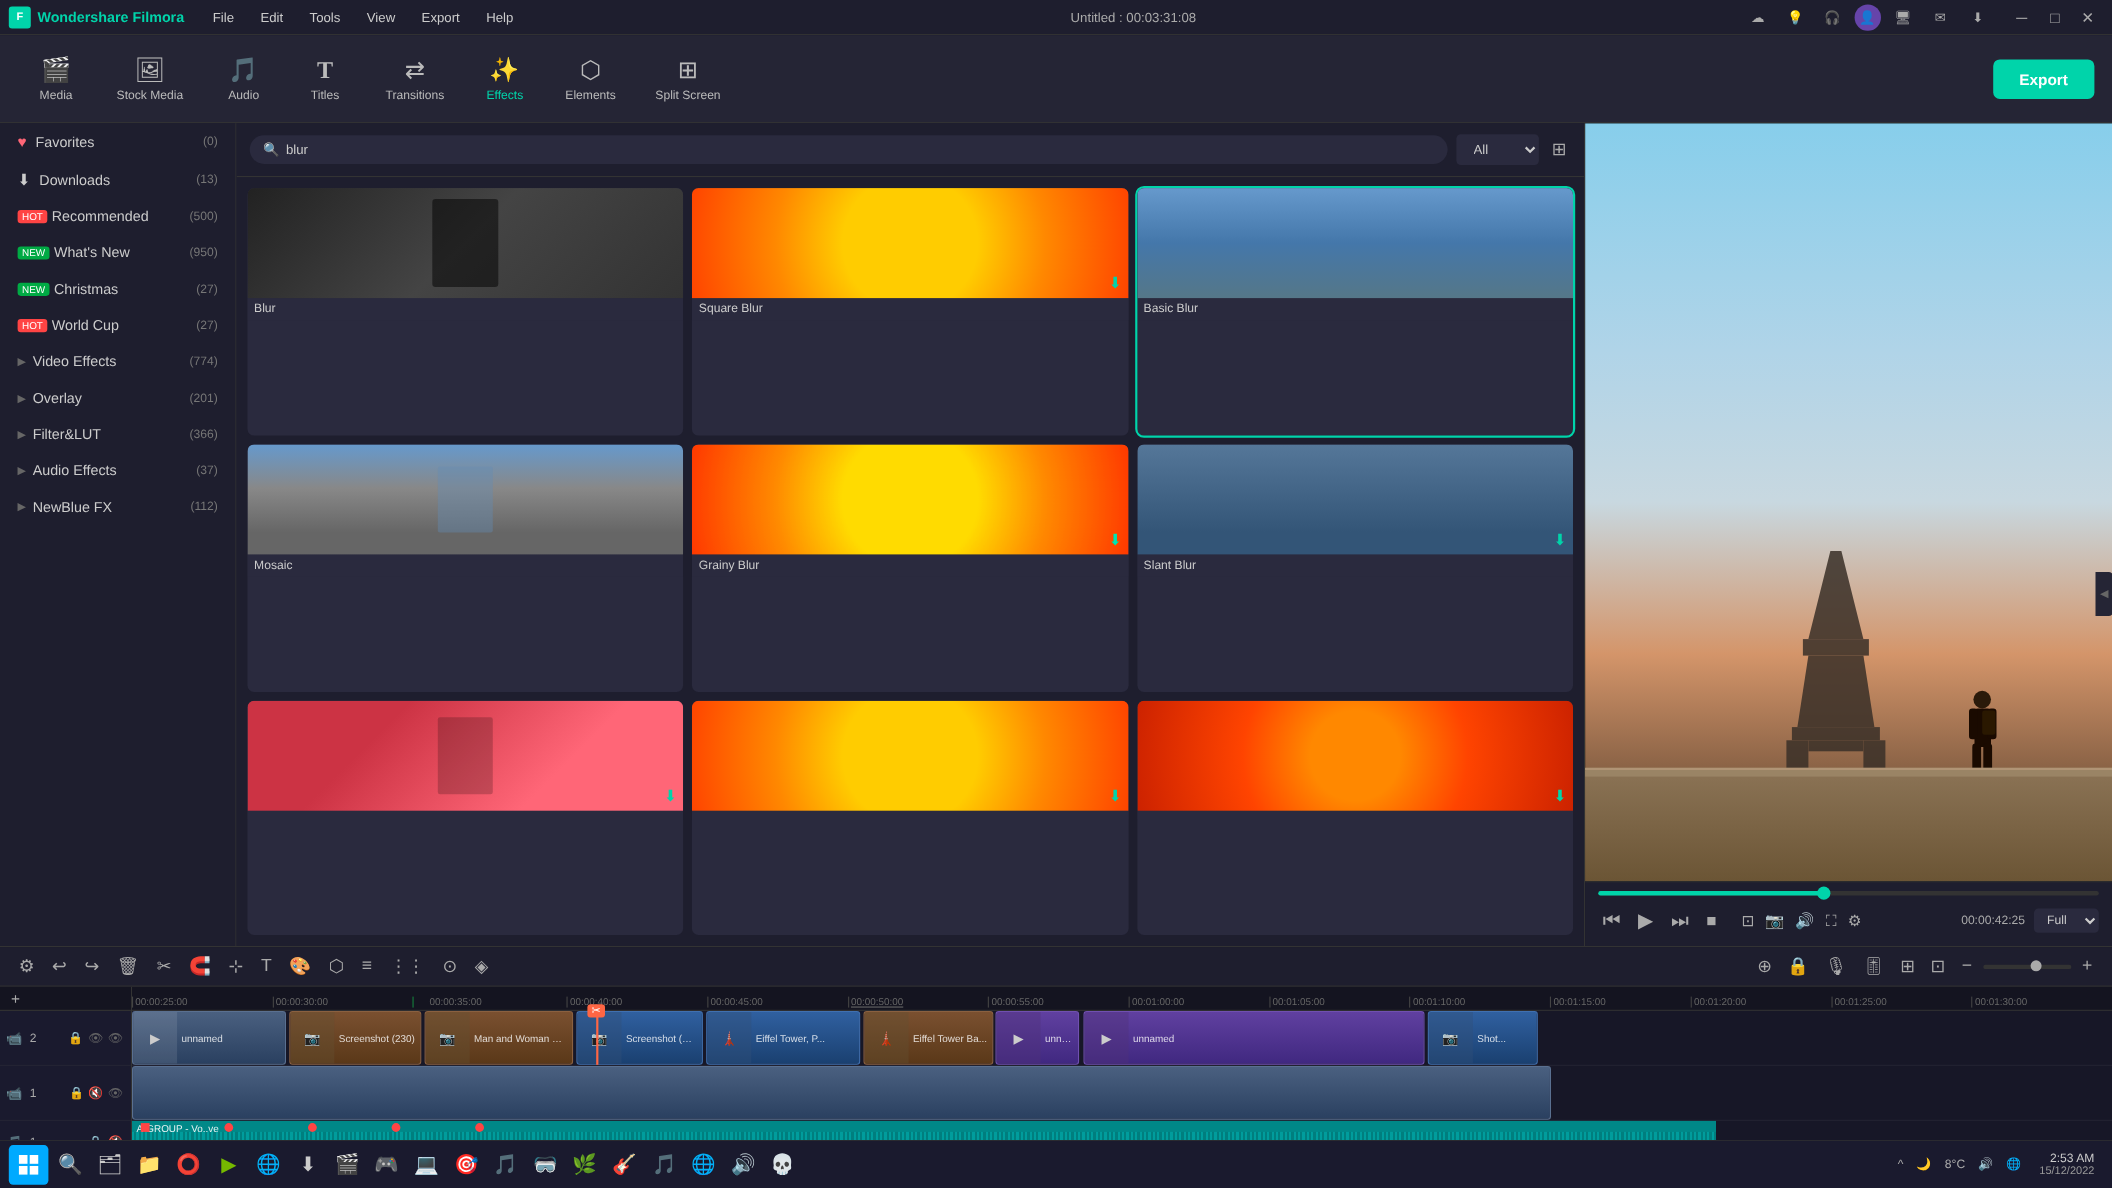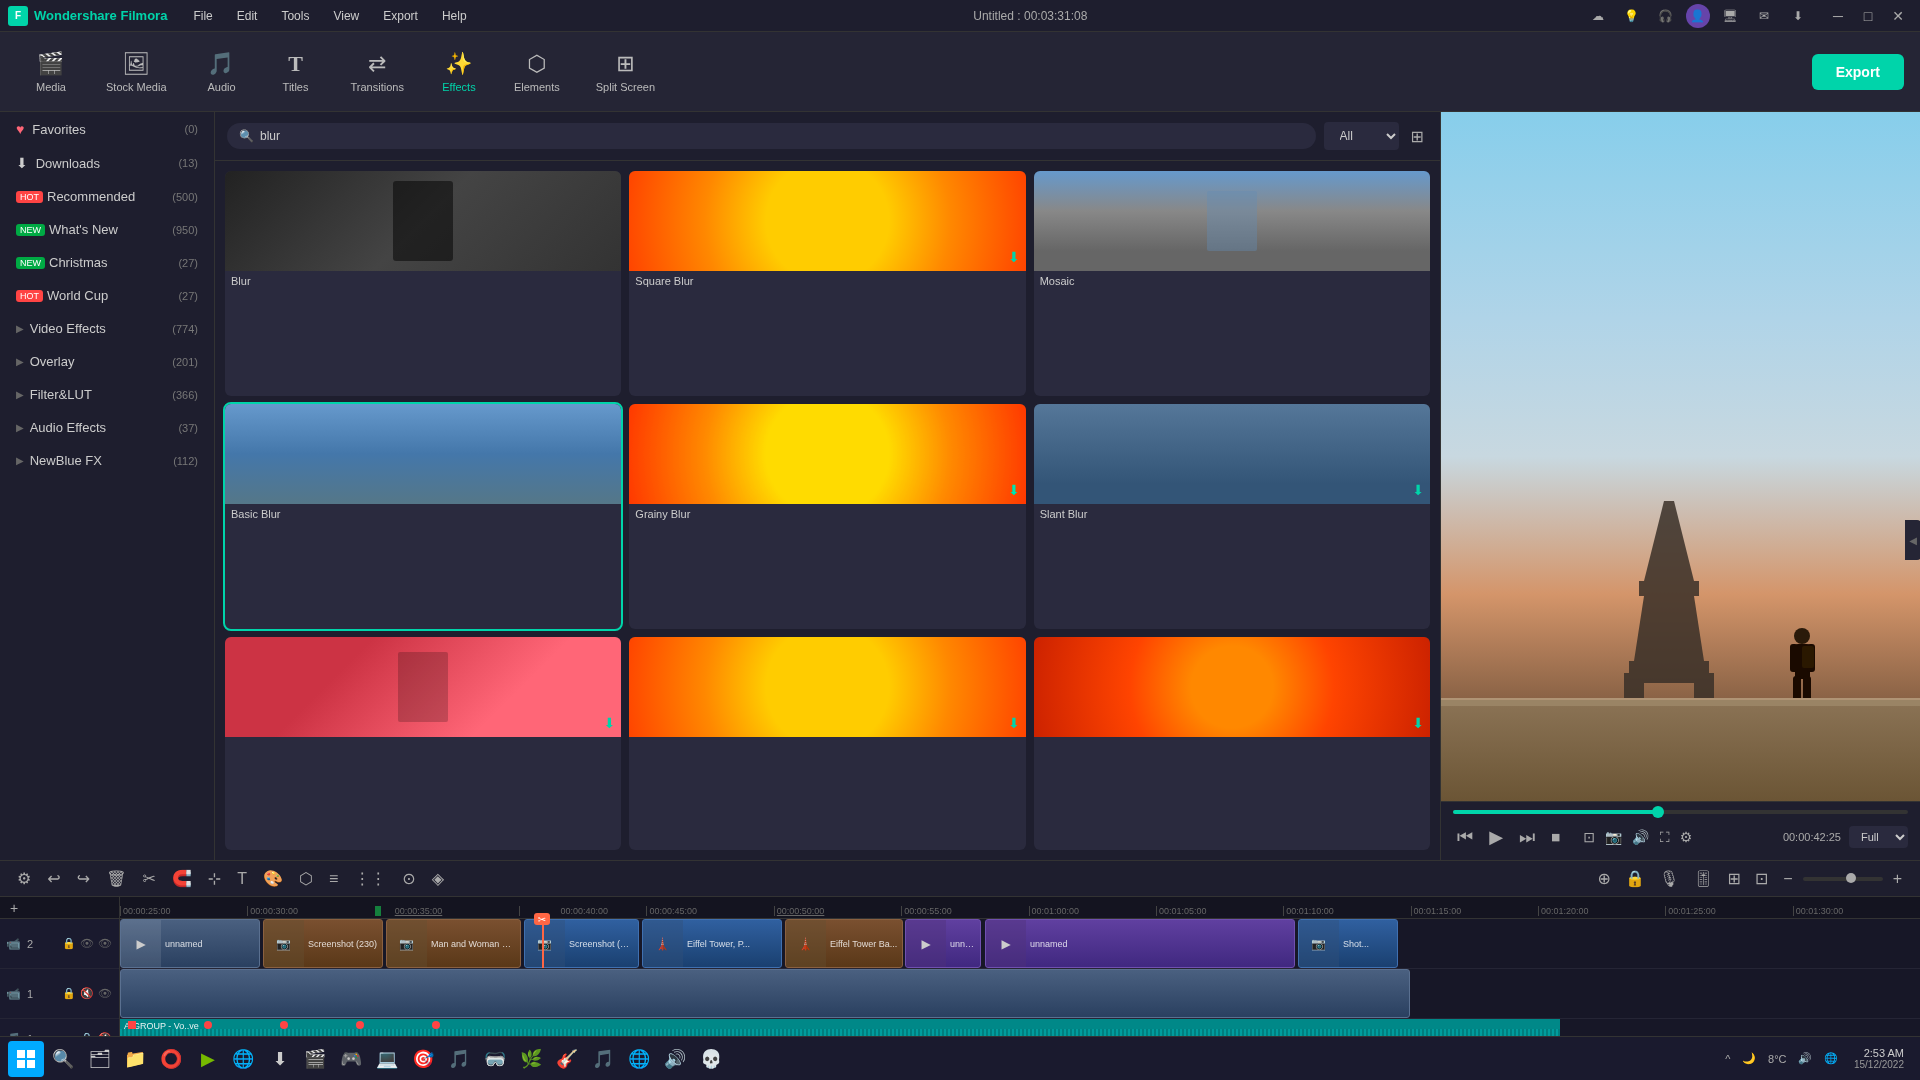--- a/index.html
+++ b/index.html
@@ -268,30 +268,30 @@
           <div style="width:60px;height:80px;background:rgba(0,0,0,0.5);border-radius:3px;"></div>
         </div>
         <div class="effect-label">Blur</div>
       </div>
       <div class="effect-item">
         <div class="effect-thumb thumb-square-blur">
           <span class="download-icon">⬇</span>
         </div>
         <div class="effect-label">Square Blur</div>
       </div>
-      <div class="effect-item">
-        <div class="effect-thumb thumb-mosaic">
-          <div style="width:50px;height:60px;background:rgba(100,140,180,0.4);border-radius:2px;"></div>
-        </div>
-        <div class="effect-label">Mosaic</div>
-      </div>
-
       <div class="effect-item" style="outline:2px solid #00d4aa;">
         <div class="effect-thumb thumb-basic-blur"></div>
         <div class="effect-label">Basic Blur</div>
+      </div>
+
+      <div class="effect-item">
+        <div class="effect-thumb thumb-mosaic">
+          <div style="width:50px;height:60px;background:rgba(100,140,180,0.4);border-radius:2px;"></div>
+        </div>
+        <div class="effect-label">Mosaic</div>
       </div>
       <div class="effect-item">
         <div class="effect-thumb thumb-grainy-blur">
           <span class="download-icon">⬇</span>
         </div>
         <div class="effect-label">Grainy Blur</div>
       </div>
       <div class="effect-item">
         <div class="effect-thumb thumb-slant-blur">
           <span class="download-icon">⬇</span>
@@ -459,22 +459,22 @@
         </div>
       </div>
     </div>
 
     <div style="flex:1;overflow:hidden;position:relative;">
 
       <div style="height:22px;background:#141420;border-bottom:1px solid #333;display:flex;align-items:flex-end;overflow:hidden;padding-bottom:2px;">
         <div style="display:flex;width:100%;">
           <div style="flex:1;border-left:1px solid #444;font-size:9px;color:#666;padding-left:2px;">00:00:25:00</div>
           <div style="flex:1;border-left:1px solid #444;font-size:9px;color:#666;padding-left:2px;">00:00:30:00</div>
-          <div style="flex:1;border-left:6px solid #15803d;font-size:9px;color:#666;padding-left:14px;text-decoration:underline;">00:00:35:00</div>
-          <div style="flex:1;border-left:1px solid #444;font-size:9px;color:#666;padding-left:2px;text-align:center;">00:00:40:00</div>
+          <div style="flex:1;border-left:1px solid #15803d;font-size:9px;color:#666;padding-left:14px;">00:00:35:00</div>
+          <div style="flex:1;border-left:1px solid #444;font-size:9px;color:#666;padding-left:2px;">00:00:40:00</div>
           <div style="flex:1;border-left:1px solid #444;font-size:9px;color:#666;padding-left:2px;">00:00:45:00</div>
           <div style="flex:1;border-left:1px solid #444;font-size:9px;color:#666;padding-left:2px;text-decoration:underline;">00:00:50:00</div>
           <div style="flex:1;border-left:1px solid #444;font-size:9px;color:#666;padding-left:2px;">00:00:55:00</div>
           <div style="flex:1;border-left:1px solid #444;font-size:9px;color:#666;padding-left:2px;">00:01:00:00</div>
           <div style="flex:1;border-left:1px solid #444;font-size:9px;color:#666;padding-left:2px;">00:01:05:00</div>
           <div style="flex:1;border-left:1px solid #444;font-size:9px;color:#666;padding-left:2px;">00:01:10:00</div>
           <div style="flex:1;border-left:1px solid #444;font-size:9px;color:#666;padding-left:2px;">00:01:15:00</div>
           <div style="flex:1;border-left:1px solid #444;font-size:9px;color:#666;padding-left:2px;">00:01:20:00</div>
           <div style="flex:1;border-left:1px solid #444;font-size:9px;color:#666;padding-left:2px;">00:01:25:00</div>
           <div style="flex:1;border-left:1px solid #444;font-size:9px;color:#666;padding-left:2px;">00:01:30:00</div>

